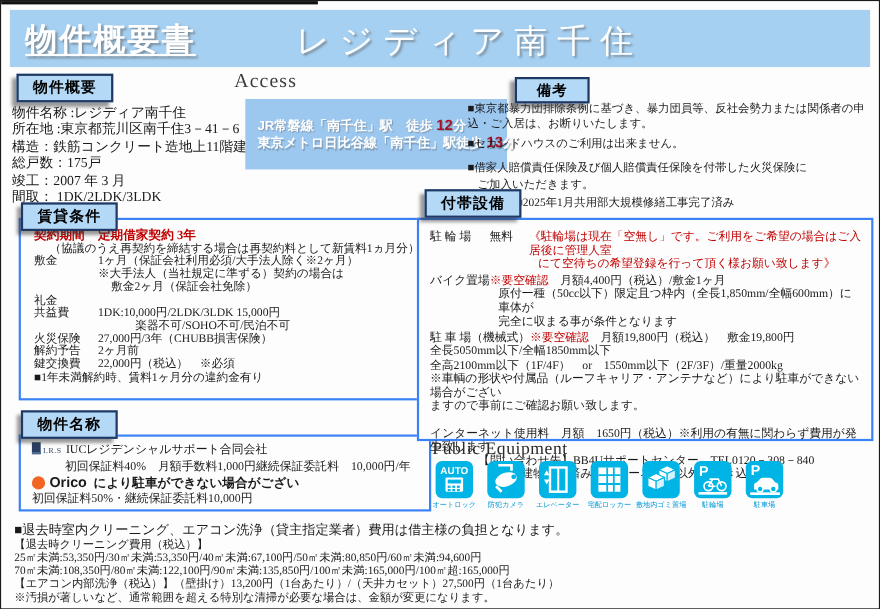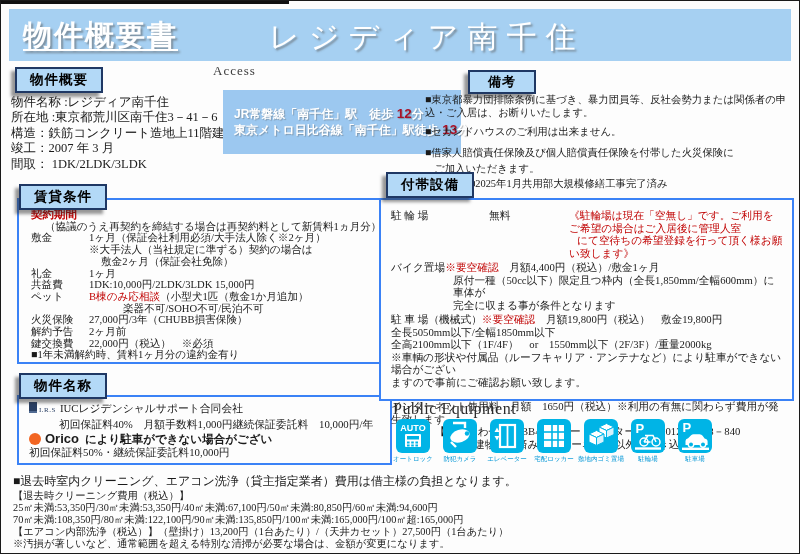--- a/index.html
+++ b/index.html
@@ -18,21 +18,21 @@
 
   
   .sec-hdr { position:absolute; background:#b3d9f7; border:2px solid #1f3864; padding:2px 13px;
              font-family:"Liberation Sans",sans-serif; font-size:13.5px; font-weight:bold;
              letter-spacing:1px; color:#000; box-shadow:-4px 4px 3px rgba(50,50,50,.5); z-index:6; }
 
   
   .overview-text { position:absolute; left:10px; top:94px; font-size:12.5px; line-height:15.4px; }
 
   
-  .access-title { position:absolute; left:212px; top:62px; font-size:13px; color:#3c3c3c; letter-spacing:1px; }
+  .access-title { position:absolute; left:212px; top:62px; font-size:18px; color:#3c3c3c; letter-spacing:1px; }
   .access-box { position:absolute; left:222px; top:89px; width:238px; height:64px; background:#9cc8f0;
                 color:#fff; font-weight:bold; font-size:12px; line-height:16.5px;
                 display:flex; flex-direction:column; justify-content:center; padding-left:11px;
                 font-family:"Liberation Sans",sans-serif; text-shadow:1px 1px 1px rgba(80,80,80,.4);
                 white-space:nowrap; }
   .access-box .min { color:#a81228; font-size:13.5px; }
 
   
   .remarks { position:absolute; left:424px; top:92px; width:368px; font-size:10.4px; line-height:13px; }
   .remarks .r-gap1 { margin-top:6px; } .remarks .r-gap2 { margin-top:8px; }
@@ -57,21 +57,21 @@
               margin-right:2px; box-shadow:inset 0 -2px 0 #516b92; }
   .irs-txt { font-size:7px; color:#2a3f63; letter-spacing:.5px; margin-right:4px; }
   .orico-dot { display:inline-block; width:12px; height:12px; border-radius:50%; background:#f26522;
                vertical-align:-2px; margin-right:4px; }
   .orico-brand { font-family:"Liberation Sans",sans-serif; font-weight:bold; font-size:13px; margin-right:6px; }
   .g-bold { font-family:"Liberation Sans",sans-serif; font-weight:bold; font-size:11.5px; }
 
   
   .fac-box { left:378px; top:197px; width:415px; height:203px; padding:9px 8px 0 10px;
              font-size:10.7px; line-height:12.5px; }
-  .fac-row { display:flex;gap:44px; }
+  .fac-row { display:flex; }
   .fac-lbl { flex:none; }
   .fac-gap { margin-top:2px; }
   .fac-gap2 { margin-top:12px; }
   .fac-center { text-align:center; }
   .fac-ind { padding-left:62px; }
 
   
   .pe-title { position:absolute; left:392px; top:399px; font-size:16px; color:#2b2b2b; letter-spacing:.5px; }
   .pe-row { position:absolute; left:392px; top:418px; display:flex; gap:7px; }
   .pe-item { width:40px; display:flex; flex-direction:column; align-items:center; }
@@ -93,20 +93,21 @@
   <div class="band">
     <span class="doc-title">物件概要書</span>
     <span class="prop-title">レジディア南千住</span>
   </div>
 
   <div class="sec-hdr" style="left:14px; top:66px;font-family:Liberation Serif, serif;">物件概要</div>
   <div class="overview-text">
     <div>物件名称 :レジディア南千住</div>
     <div>所在地 :東京都荒川区南千住3－41－6</div>
     <div>構造：鉄筋コンクリート造地上11階建</div>
+    <div>総戸数：175戸</div>
     <div>竣工：2007 年 3 月</div>
     <div>間取： 1DK/2LDK/3LDK</div>
   </div>
 
   <div class="access-title">Access</div>
   <div class="access-box">
     <div><span>JR常磐線「南千住」駅　徒歩 </span><span class="min">12</span><span>分</span></div>
     <div><span>東京メトロ日比谷線「南千住」駅徒歩 </span><span class="min">13</span><span>分</span></div>
   </div>
 
@@ -115,39 +116,35 @@
     <div>■東京都暴力団排除条例に基づき、暴力団員等、反社会勢力または関係者の申込・ご入居は、お断りいたします。</div>
     <div class="r-gap1">■セカンドハウスのご利用は出来ません。</div>
     <div class="r-gap2">■借家人賠償責任保険及び個人賠償責任保険を付帯した火災保険に</div>
     <div class="r-sub">ご加入いただきます。</div>
   </div>
   <div class="remark-last">■2025年1月共用部大規模修繕工事完了済み</div>
 
   <div class="cbox lease-box">
     <div class="lease-row contract-line">
       <span class="lease-lbl">契約期間</span>
+      <span class="lease-val">定期借家契約 3年</span>
     </div>
     <div class="ind1">（協議のうえ再契約を締結する場合は再契約料として新賃料1ヵ月分）</div>
     <div class="lease-row">
       <span class="lease-lbl">敷金</span>
       <span class="lease-val">1ヶ月（保証会社利用必須/大手法人除く※2ヶ月）</span>
     </div>
     <div class="ind2">※大手法人（当社規定に準ずる）契約の場合は</div>
     <div class="ind3">敷金2ヶ月（保証会社免除）</div>
     <div class="lease-row">
       <span class="lease-lbl">礼金</span>
-      <span class="lease-val">1ヶ月</span>
     </div>
     <div class="lease-row">
       <span class="lease-lbl">共益費</span>
       <span class="lease-val">1DK:10,000円/2LDK/3LDK 15,000円</span>
-    </div>
-    <div class="lease-row">
-      <span class="lease-lbl">ペット</span>
-      <span class="lease-val"><span class="red">B棟のみ応相談</span><span>（小型犬1匹（敷金1か月追加）</span></span>
     </div>
     <div class="ind4">楽器不可/SOHO不可/民泊不可</div>
     <div class="lease-row">
       <span class="lease-lbl">火災保険</span>
       <span class="lease-val">27,000円/3年（CHUBB損害保険）</span>
     </div>
     <div class="lease-row">
       <span class="lease-lbl">解約予告</span>
       <span class="lease-val">2ヶ月前</span>
     </div>

